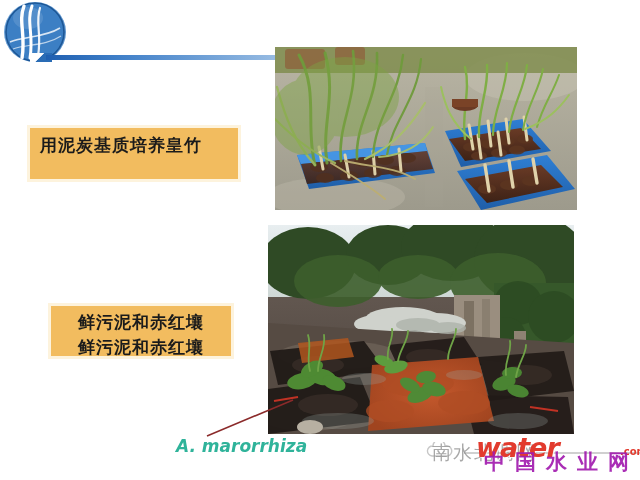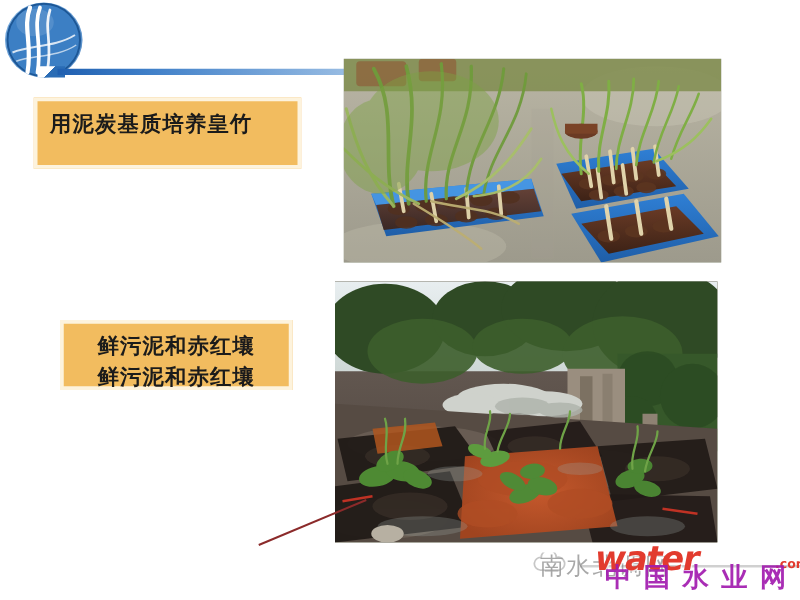--- a/index.html
+++ b/index.html
@@ -39,23 +39,24 @@
     background:linear-gradient(135deg,#ffffff 0%,#ffffff 45%,#2a6cb5 46%,#2a6cb5 100%);
   }
 
   
   .callout{
     position:absolute;
     background:#f2bc5f;
     border:3px solid #fdf3dd;
     color:#1b1b1b;
     font-weight:bold;
-    font-family:Liberation Serif, serif;
+    font-family:Liberation Mono, monospace;
     letter-spacing:1px;
     box-sizing:border-box;
+    margin-top:47px;
   }
   .callout-1{
     left:27px;top:78px;width:214px;height:57px;
     padding:6px 8px 0 10px;
     font-size:17px;line-height:25px;text-align:left;
   }
   .callout-2{
     left:48px;top:256px;width:186px;height:56px;
     padding:5px 4px 0 4px;
     font-size:17px;line-height:25px;text-align:center;
@@ -416,20 +417,21 @@
       </g>
 
       <ellipse cx="42" cy="202" rx="13" ry="7" fill="#b7b0a2"></ellipse>
     </svg>
   </div>
 
   <svg class="leader" viewBox="0 0 90 40" xmlns="http://www.w3.org/2000/svg">
     <line x1="2" y1="38" x2="88" y2="2" stroke="#8b2a2a" stroke-width="1.6"></line>
   </svg>
 
+  <div class="caption">A. marorrhiza</div>
 
   <div class="watermark">
     <svg class="wm-cloud" viewBox="0 0 28 18" xmlns="http://www.w3.org/2000/svg">
       <path d="M6 14 A5 5 0 0 1 7 4 A6 6 0 0 1 19 4 A5 5 0 0 1 22 14 Z" fill="none" stroke="#9a9a9a" stroke-width="1.4"></path>
     </svg>
     <div class="wm-gray">南水北调网</div>
     <div class="wm-slash"></div>
     <div class="wm-water">water</div>
     <div class="wm-dotcom">.com</div>
     <div class="wm-cn">中国水业网</div>

